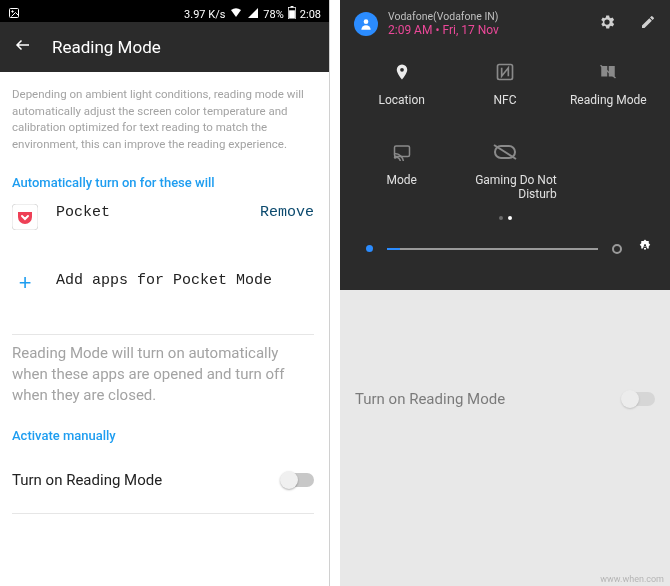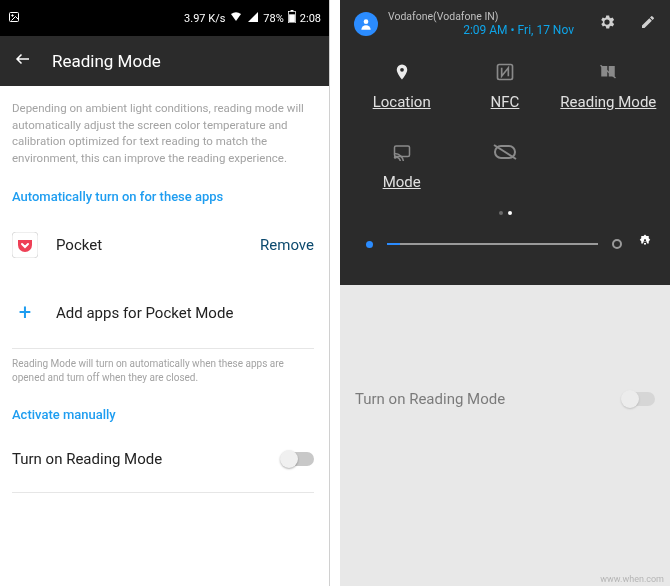--- a/index.html
+++ b/index.html
@@ -15,26 +15,26 @@
     width: 330px;
     height: 586px;
     position: relative;
     overflow: hidden;
   }
   .phone.left { border-right: 1px solid #d0d0d0; }
   .phone.right { margin-left: 10px; }
 
   
   .statusbar-dark {
-    height: 36px;
+    height: 22px;
     background: #000;
     color: #fff;
     font-size: 11px;
     display: flex;
-    align-items: center;
+    align-items: flex-end;
     justify-content: space-between;
     padding: 0 8px;
   }
   .statusbar-dark .sb-left, .statusbar-dark .sb-right { display: flex; align-items: center; gap: 4px; }
   .appbar {
     height: 50px;
     background: #2b2b2b;
     color: #fff;
     display: flex;
     align-items: center;
@@ -50,41 +50,41 @@
     line-height: 1.45;
   }
   .section-header {
     font-size: 13px;
     color: #1e9df0;
     margin-top: 22px;
     font-weight: 500;
   }
   .app-row {
     display: flex;
-    align-items: center;
     height: 54px;
     margin-top: 14px;
+    font-family: Liberation Mono, monospace;
   }
   .app-icon {
     width: 26px; height: 26px;
     display: flex; align-items: center; justify-content: center;
     margin-right: 18px;
   }
   .app-name { font-size: 15px; color: #222; flex: 1; }
   .link-blue { font-size: 15px; color: #0c4a6e; }
   .plus-icon {
     color: #1e9df0;
     font-size: 22px;
     width: 26px;
     text-align: center;
     margin-right: 18px;
   }
   .hr { height: 1px; background: #e6e6e6; margin: 8px 0; }
   .note {
-    font-size: 10px;
+    font-size: 15px;
     color: #a3a3a3;
     line-height: 1.4;
     margin-top: 3px;
   }
   .toggle-row {
     display: flex;
     align-items: center;
     height: 50px;
     justify-content: space-between;
     margin-top: 12px;
@@ -123,37 +123,37 @@
   }
   .avatar {
     width: 24px; height: 24px;
     border-radius: 50%;
     background: #2b8cff;
     display: flex; align-items: center; justify-content: center;
     color: #fff; font-size: 14px;
   }
   .qs-info { flex: 1; }
   .qs-carrier { font-size: 10.5px; color: #bfbfbf; }
-  .qs-datetime { font-size: 12px; color: #0ea5e9; text-align: right; }
+  .qs-datetime { font-size: 12px; color: #ec4899; }
   .qs-header-icon { color: #d0d0d0; margin-left: 14px; }
   .qs-tiles {
     display: grid;
     grid-template-columns: repeat(3, 1fr);
     padding: 20px 10px 8px 10px;
     row-gap: 24px;
   }
   .tile {
     display: flex;
     flex-direction: column;
     align-items: center;
     gap: 10px;
   }
   .tile-icon { color: #ececec; height: 22px; display:flex; align-items:center; justify-content:center; }
   .tile-icon.off { color: #8a8a8a; }
-  .tile-label { font-size: 15px; color: #e0e0e0; text-align: right; line-height: 1.2; min-height: 24px; text-decoration: underline; }
+  .tile-label { font-size: 12px; color: #e0e0e0; text-align: right; line-height: 1.2; min-height: 24px; }
   .dots {
     display: flex; gap: 5px; justify-content: center;
     margin-top: 6px;
   }
   .dot { width: 4px; height: 4px; border-radius: 50%; background: #6b6b6b; }
   .dot.active { background: #fff; }
   .brightness {
     display: flex; align-items: center;
     padding: 18px 16px 6px 26px;
     gap: 14px;
@@ -243,21 +243,21 @@
       <svg width="18" height="18" viewBox="0 0 24 24" fill="none" stroke="#fff" stroke-width="2">
           <path d="M20 12H4M10 6l-6 6 6 6"></path>
         </svg>
     </span>
     <span class="title">Reading Mode</span>
   </div>
 
   <div class="content">
     <div class="desc">Depending on ambient light conditions, reading mode will automatically adjust the screen color temperature and calibration optimized for text reading to match the environment, this can improve the reading experience.</div>
 
-    <div class="section-header">Automatically turn on for these apps</div>
+    <div class="section-header">Automatically turn on for these will</div>
 
     <div class="app-row">
       <span class="app-icon">
         <svg width="26" height="26" viewBox="0 0 26 26">
             <rect width="26" height="26" rx="4" fill="#fff" stroke="#ddd"></rect>
             <path d="M6 8h14v5a7 7 0 0 1-14 0V8z" fill="#ee4056"></path>
             <path d="M10 12l3 3 3-3" stroke="#fff" stroke-width="2" fill="none" stroke-linecap="round"></path>
           </svg>
       </span>
       <span class="app-name">Pocket</span>
@@ -352,20 +352,21 @@
         </span>
         <span class="tile-label">Mode</span>
       </div>
       <div class="tile">
         <span class="tile-icon off">
           <svg width="24" height="16" viewBox="0 0 24 16" fill="none" stroke="#8a8a8a" stroke-width="2">
               <rect x="2" y="2" width="20" height="12" rx="6"></rect>
               <line x1="1" y1="1" x2="23" y2="15"></line>
             </svg>
         </span>
+        <span class="tile-label">Gaming Do Not Disturb</span>
       </div>
       <div class="tile"></div>
     </div>
 
     <div class="dots">
       <span class="dot"></span>
       <span class="dot active"></span>
     </div>
 
     <div class="brightness">

